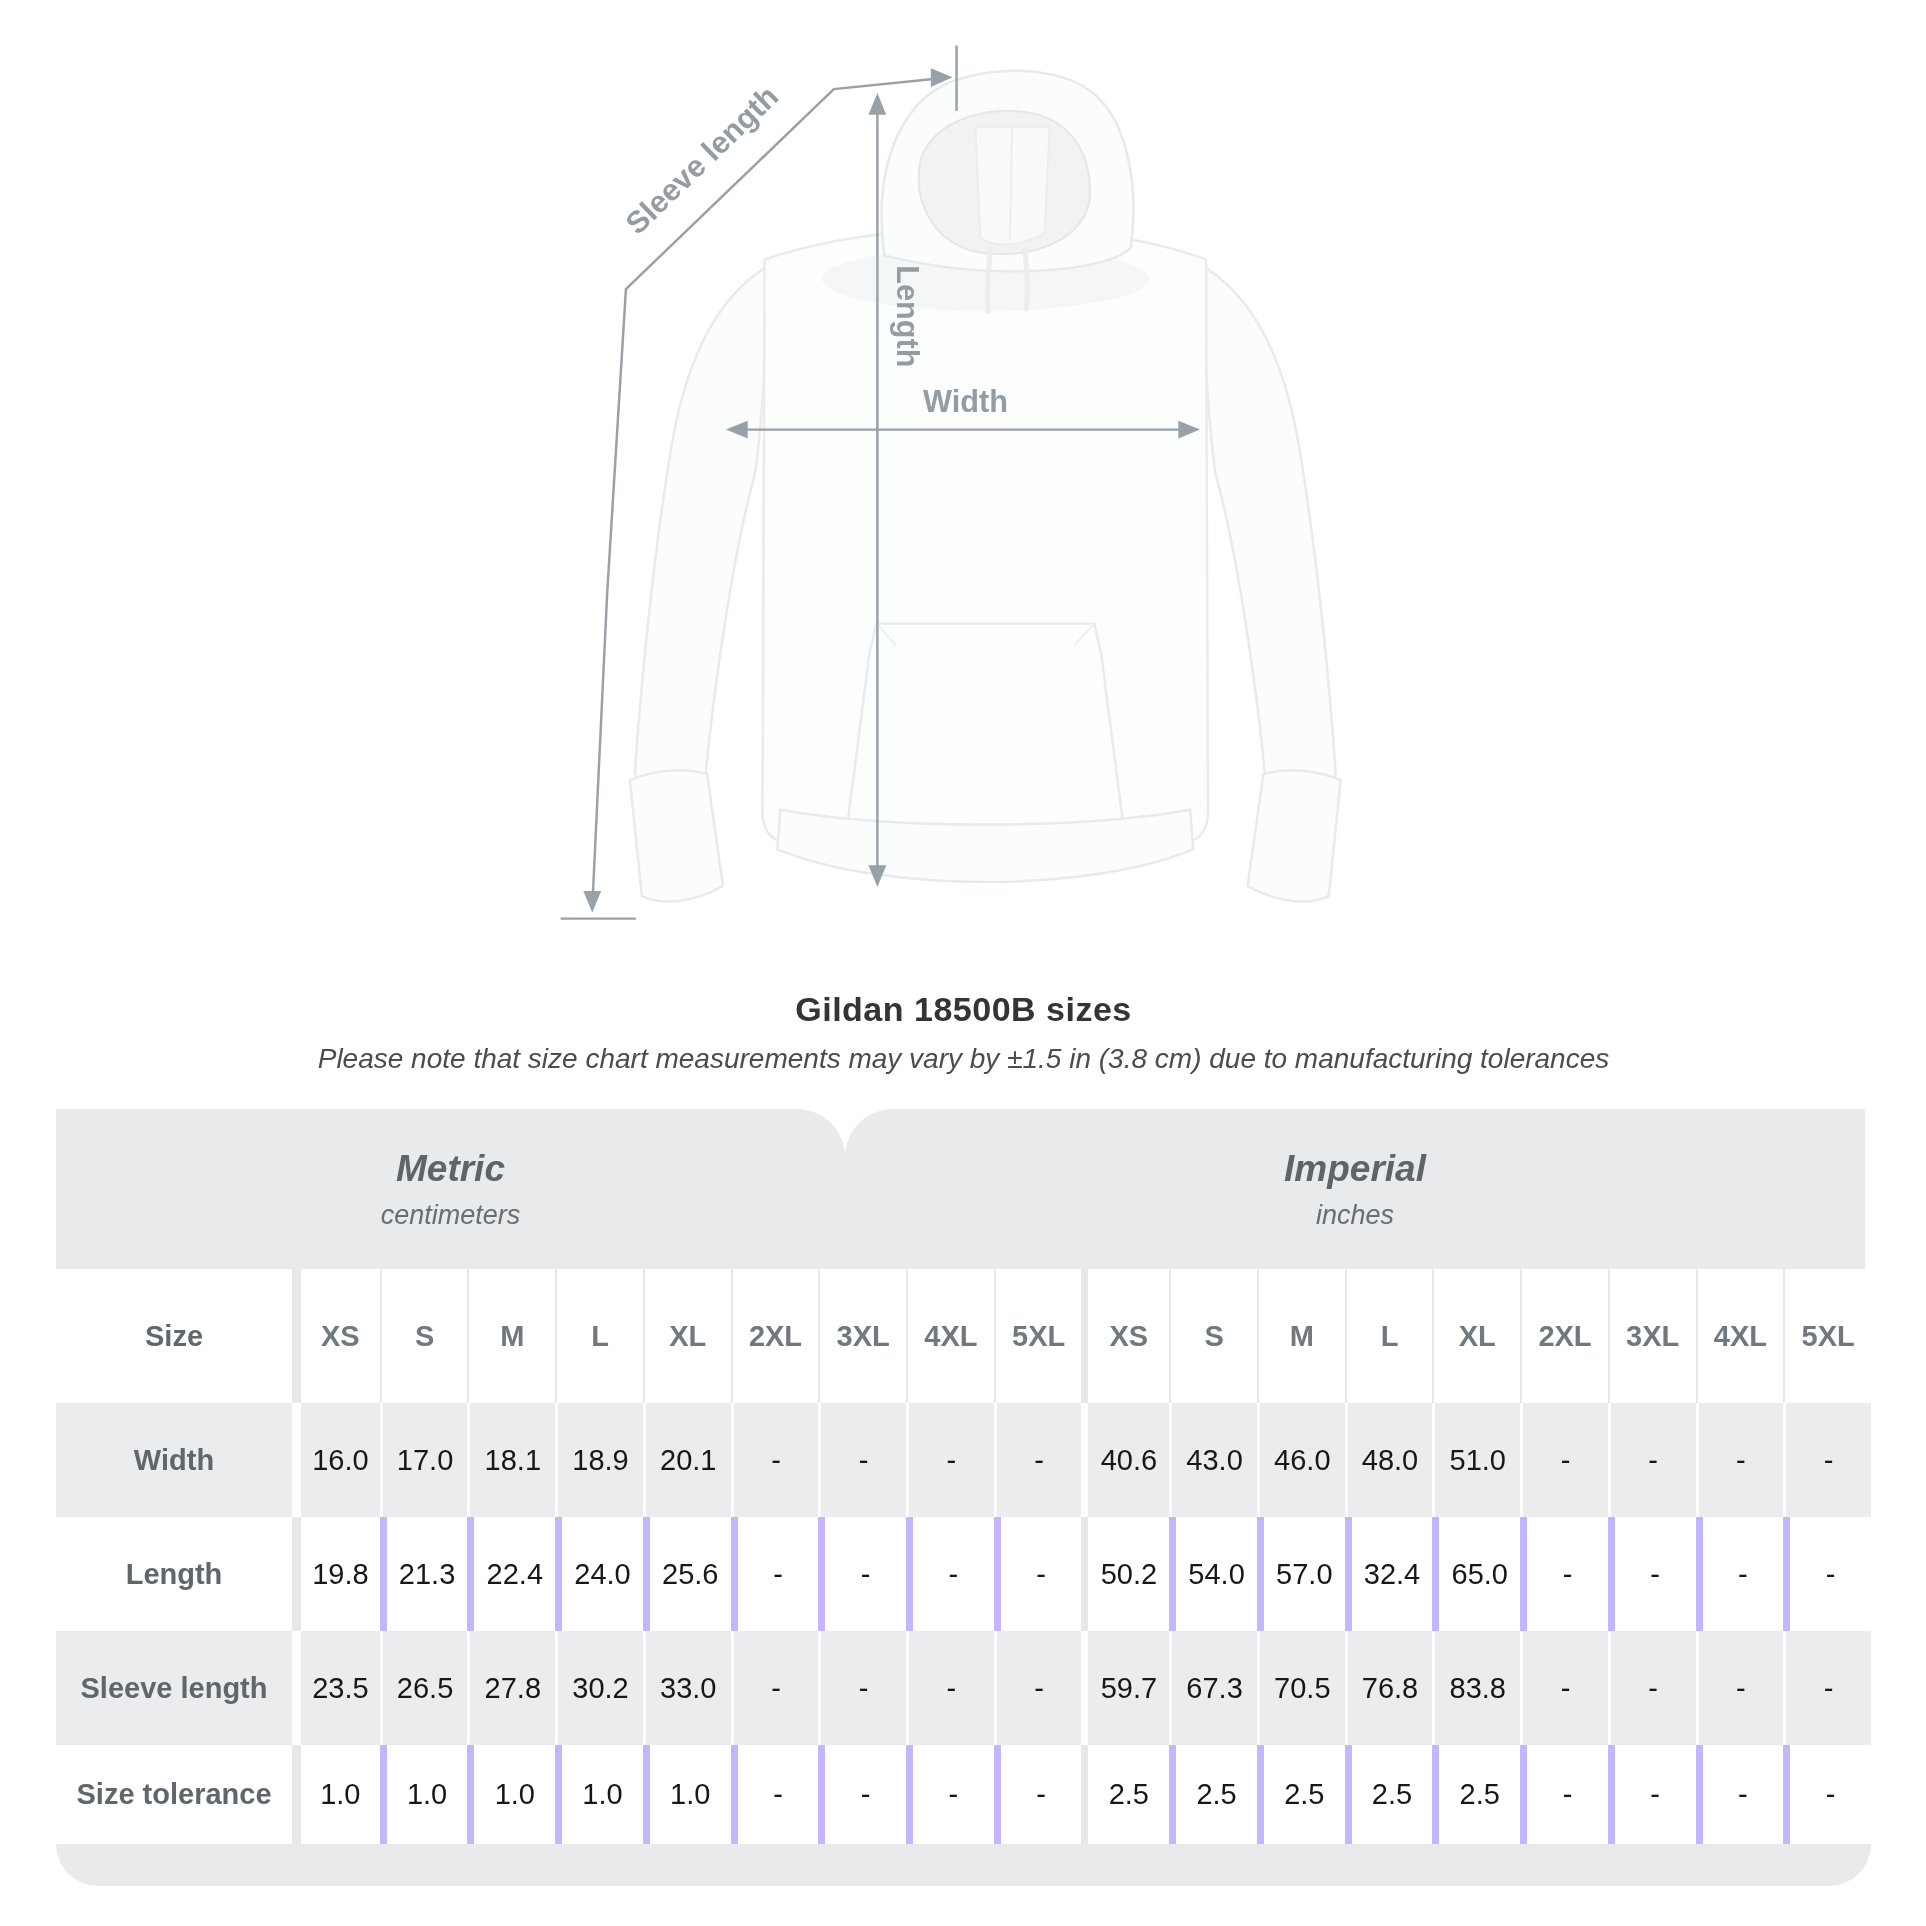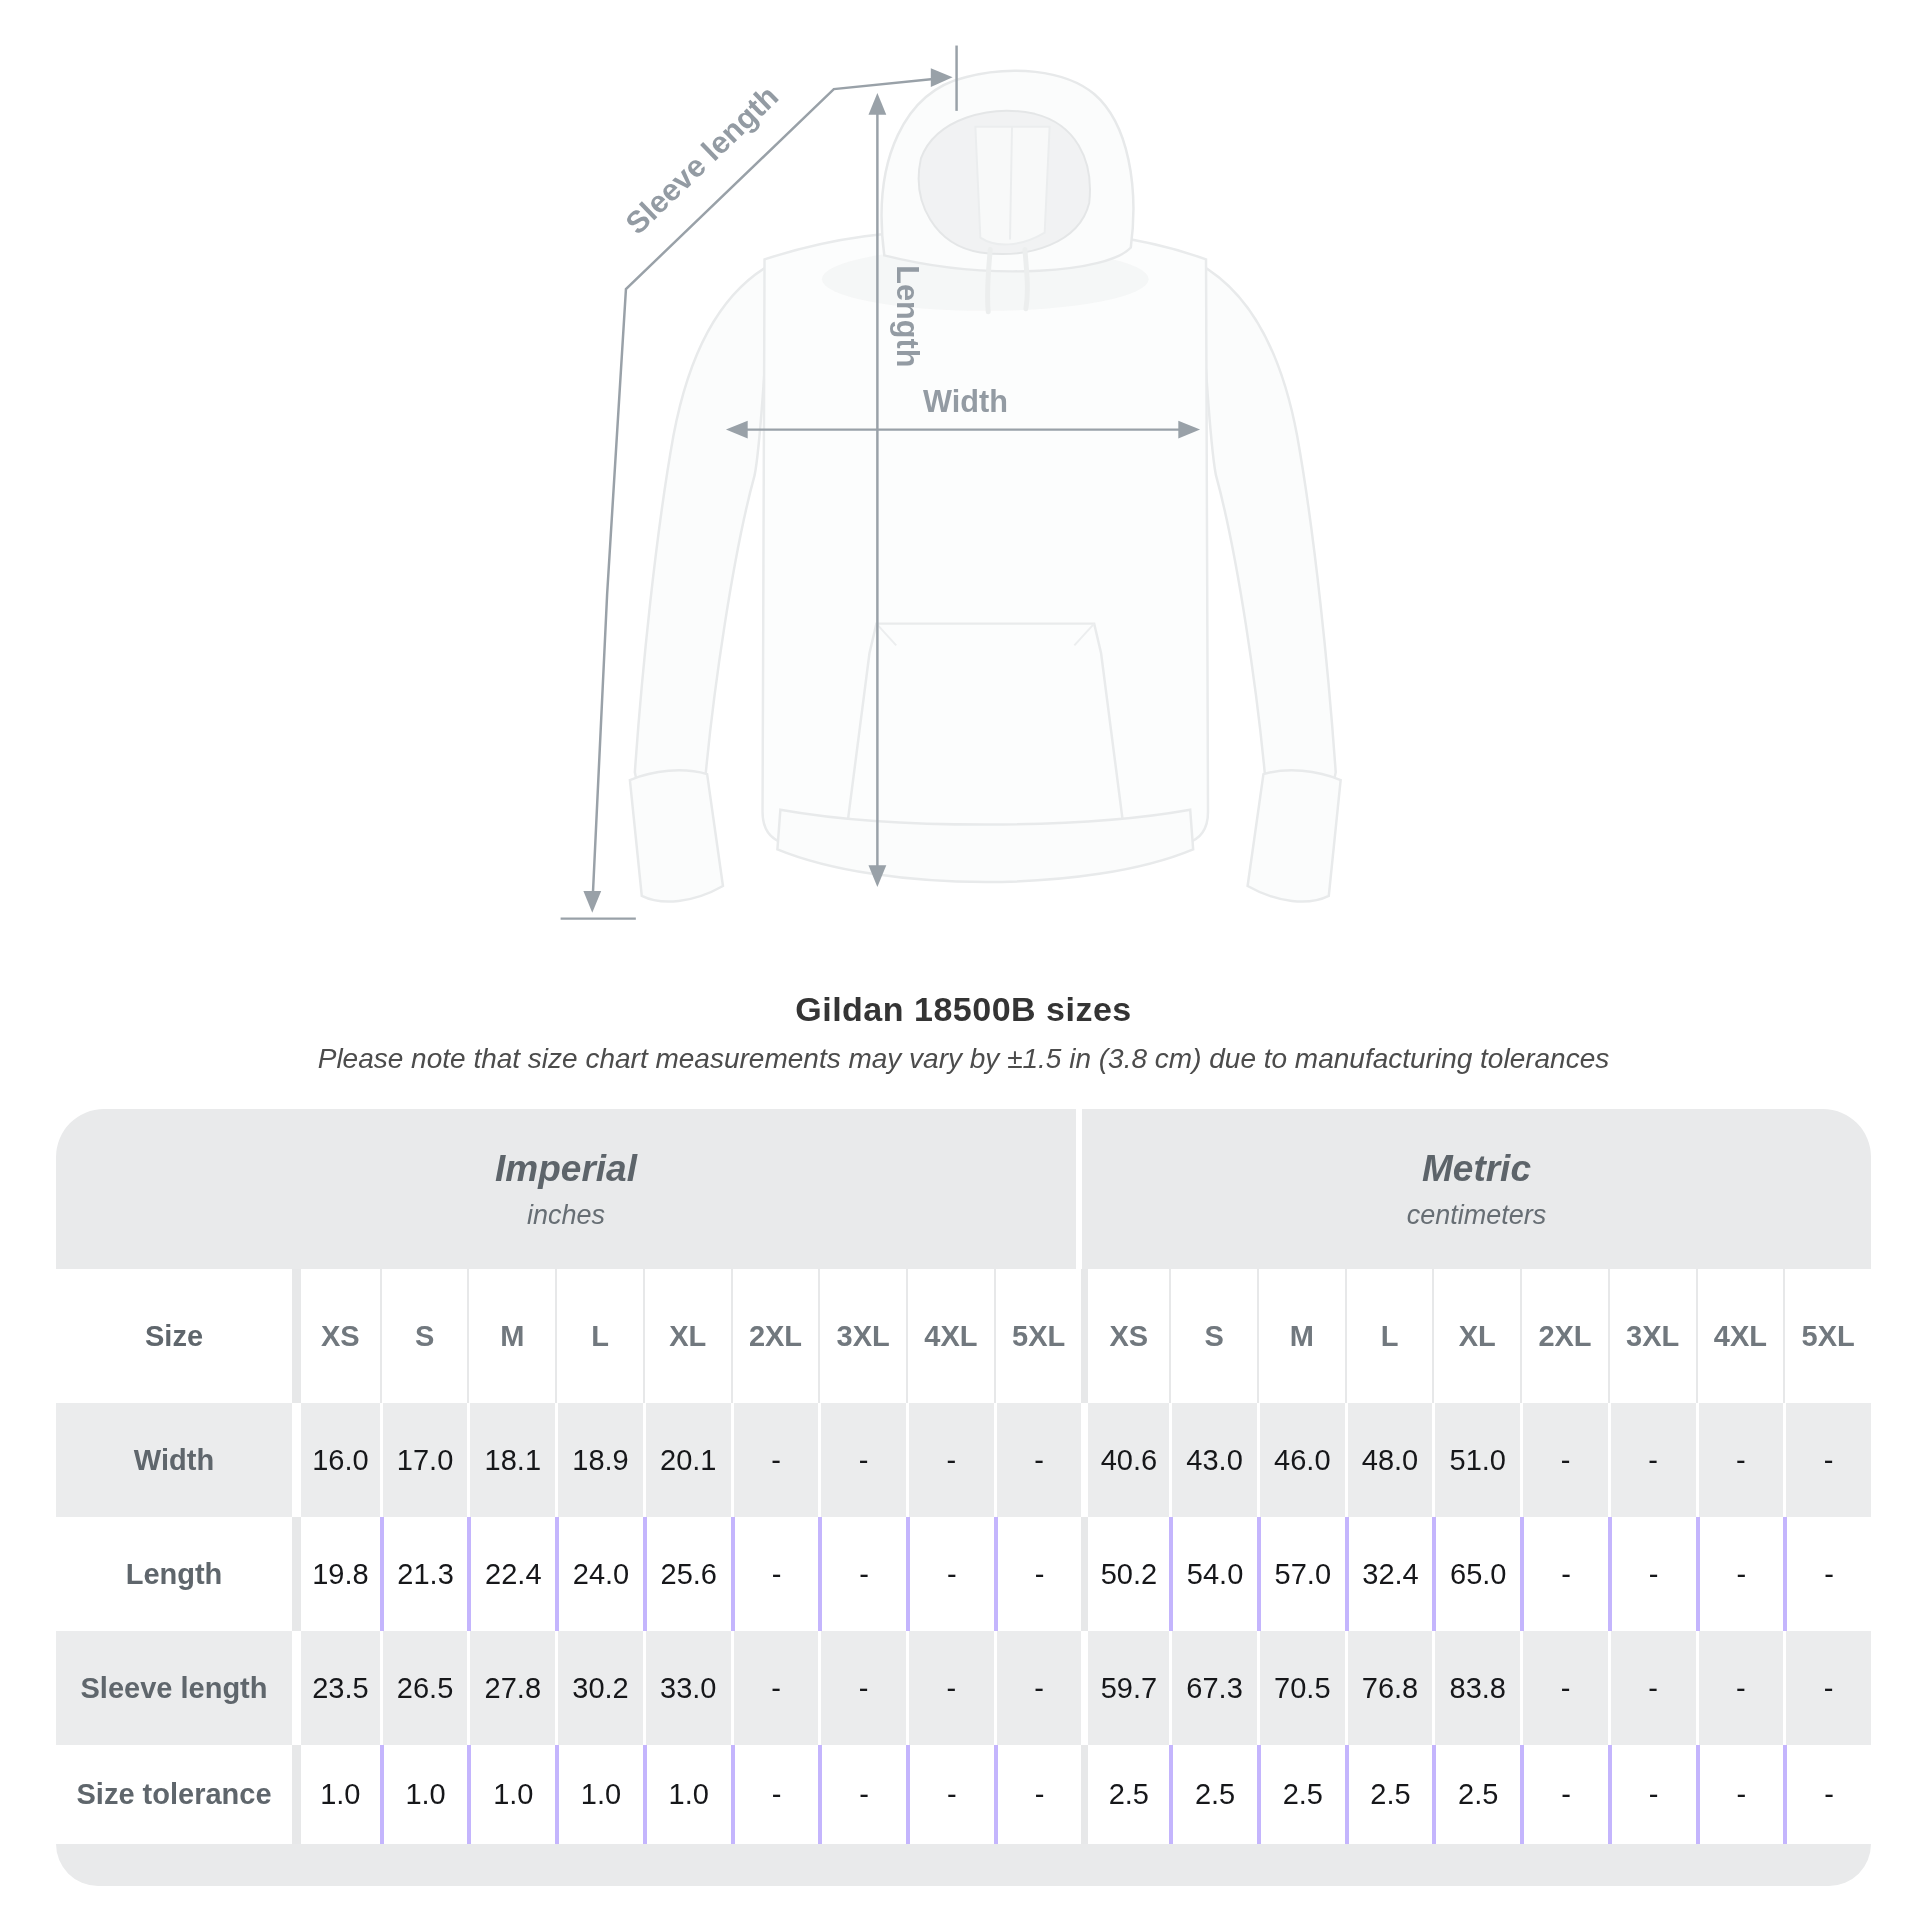--- a/index.html
+++ b/index.html
@@ -24,21 +24,21 @@
   .band-slab.right{flex:1;border-radius:0 48px 0 0;}
   .unit-title{font-size:37px;font-weight:bold;font-style:italic;color:#5d646a;}
   .unit-sub{font-size:27px;font-style:italic;color:#676e74;margin-top:10px;}
 
   .trow{display:grid;grid-template-columns:236px repeat(18,1fr);height:114px;}
   .size-row{height:134px;}
   #tbody .trow:last-child{height:99px;}
   .cell{display:flex;align-items:center;justify-content:center;font-size:29px;color:#16171a;}
   .cell.head{font-weight:bold;color:#71787e;border-left:2px solid #e7e8e9;}
   .cell.corner,.cell.rlabel{font-weight:bold;color:#5f666c;}
-  .row-white .cell.val{border-left:4px solid #c4b5fd;}
+  .row-white .cell.val{border-left:7px solid #c4b5fd;}
   .row-white .cell.first-data,.size-row .cell.first-data{border-left:9px solid #e7e8e9;}
   .row-white .cell.metric-start,.size-row .cell.metric-start{border-left:7px solid #e7e8e9;}
   .row-gray .cell{background:#ebeced;}
   .row-gray .cell.val{border-left:3px solid #ffffff;}
   .row-gray .cell.first-data{border-left:9px solid #ffffff;}
   .row-gray .cell.metric-start{border-left:7px solid #ffffff;}
   .footer-bar{height:42px;background:#e9eaeb;border-radius:0 0 48px 48px;}
 </style>
 </head>
 <body>
@@ -94,27 +94,27 @@
     <text class="meas-label" x="975" y="416" text-anchor="middle">Width</text>
   </svg>
 
   <div class="title-block">
     <h1 class="page-title">Gildan 18500B sizes</h1>
     <div class="subtitle">Please note that size chart measurements may vary by ±1.5 in (3.8 cm) due to manufacturing tolerances</div>
   </div>
 
   <div class="size-table">
     <div class="band">
+      <div class="band-slab right">
+        <div class="unit-title">Metric</div>
+        <div class="unit-sub">centimeters</div>
+      </div>
       <div class="band-slab left">
         <div class="unit-title">Imperial</div>
         <div class="unit-sub">inches</div>
-      </div>
-      <div class="band-slab right">
-        <div class="unit-title">Metric</div>
-        <div class="unit-sub">centimeters</div>
       </div>
     </div>
 
     <div class="trow size-row">
       <div class="cell corner">Size</div>
 
     <div class="cell head first-data">XS</div>
         <div class="cell head">S</div>
         <div class="cell head">M</div>
         <div class="cell head">L</div>

